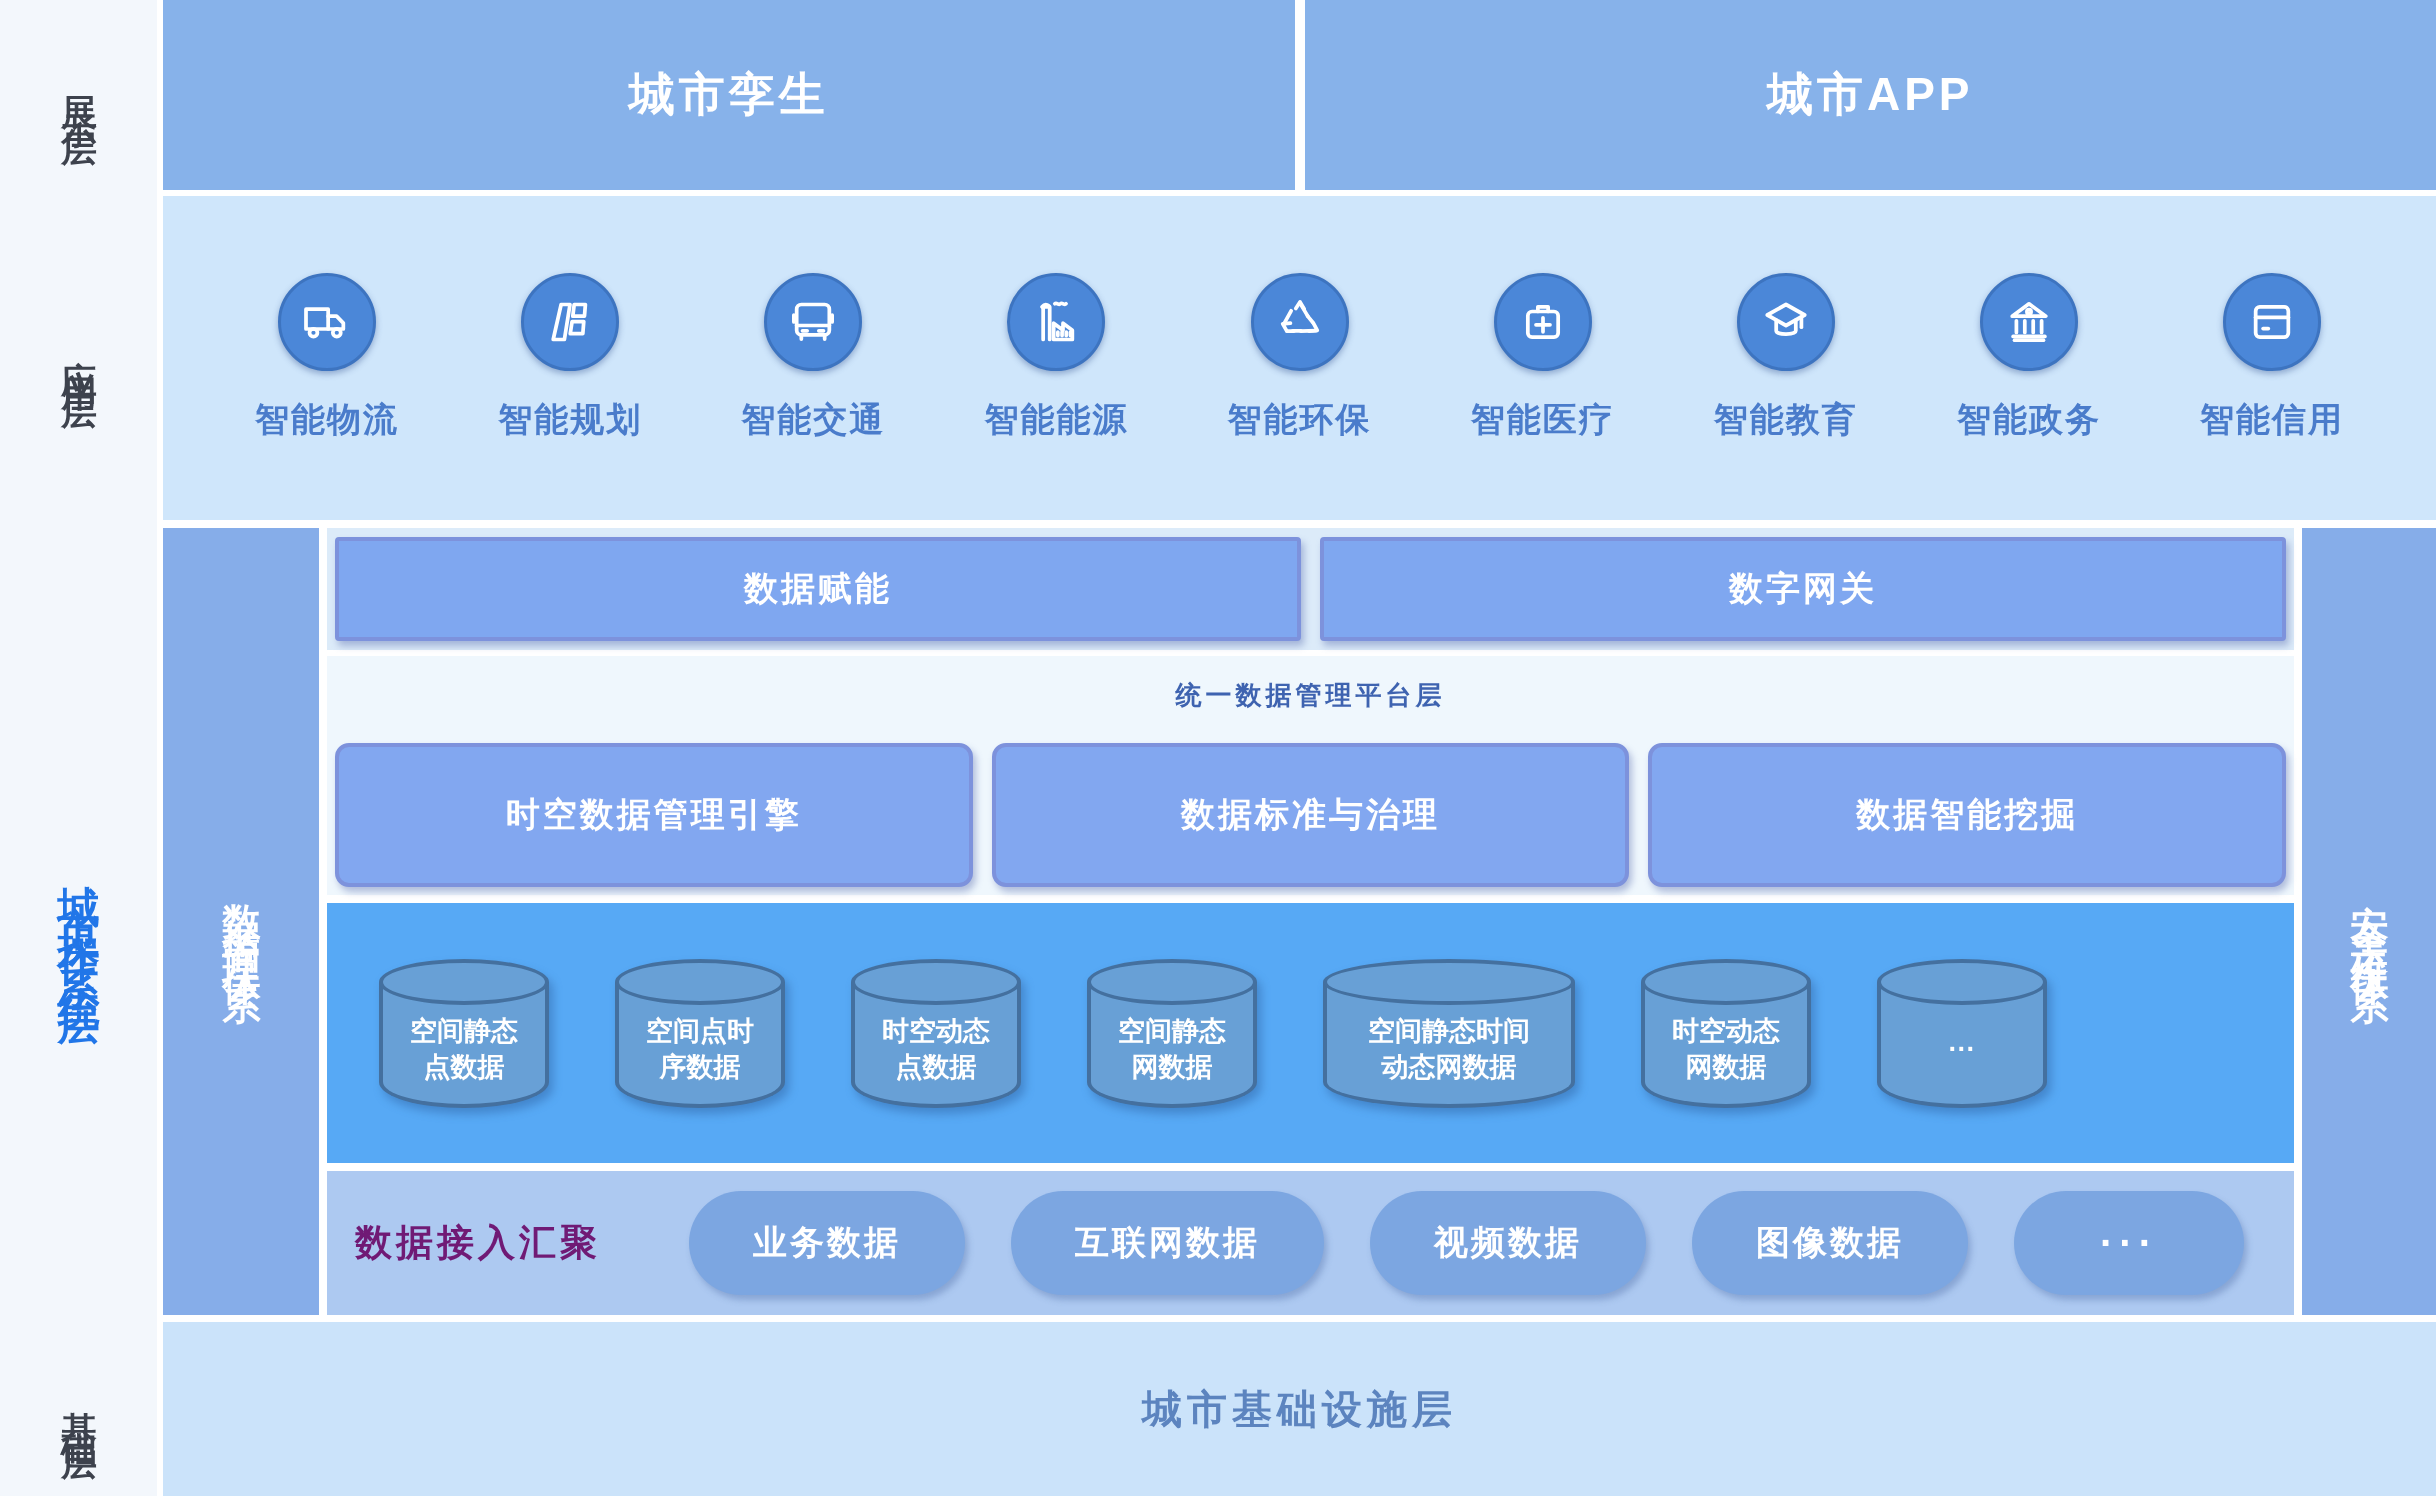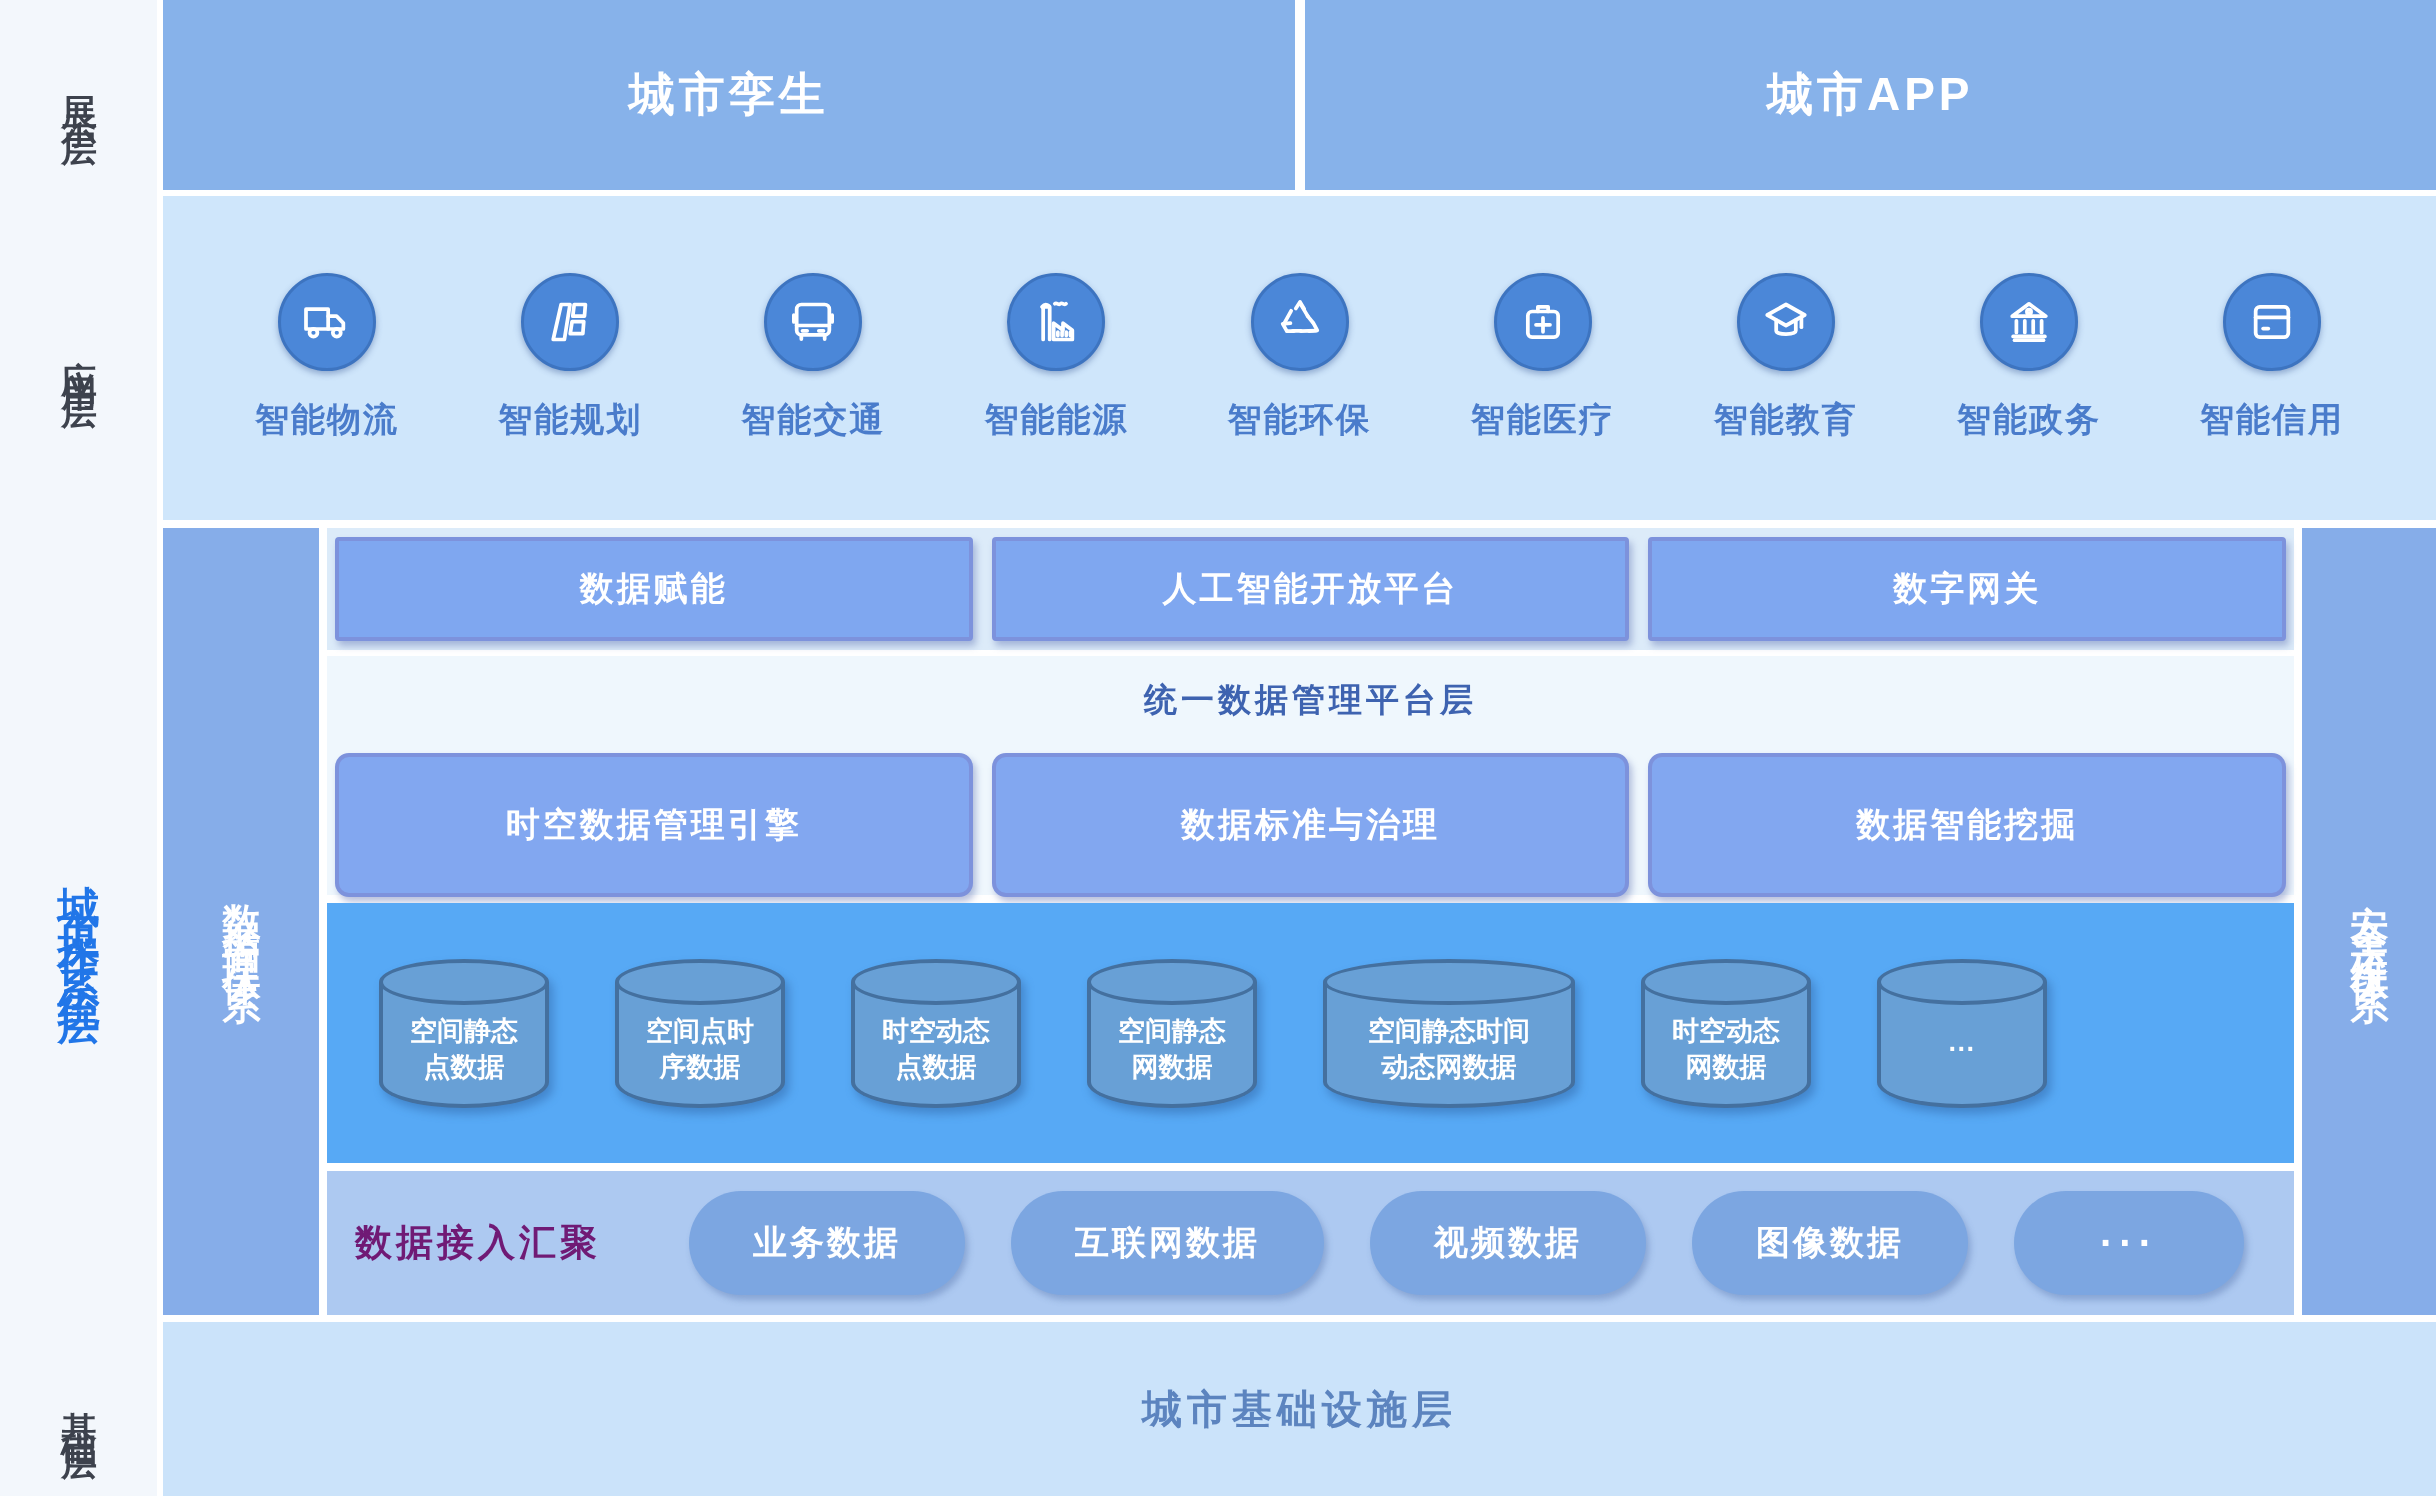--- a/index.html
+++ b/index.html
@@ -47,21 +47,21 @@
 
   .zone-a { height:122px; background:#dcebf9; padding:9px 8px 0 8px; display:flex; gap:19px; }
   .spacer-6 { height:6px; } .spacer-8 { height:8px; }
   .zone-b { height:239px; background:#eff7fd; }
   .zone-c { height:260px; background:#57a9f5; display:flex; align-items:center; padding-left:52px; gap:66px; }
   .zone-d { height:144px; background:#adc9f1; display:flex; align-items:center; padding:0 24px 0 28px; }
 
   .cap-box { flex:1; height:104px; background:#7fa7f0; border:4px solid #7d92dc; border-radius:4px;
              display:flex; align-items:center; justify-content:center; color:#ffffff; font-size:34px;
              font-weight:700; letter-spacing:3px; box-shadow:3px 5px 7px rgba(80,100,170,.4); }
-  .platform-title { padding-top:22px; text-align:center; font-size:33px; font-weight:800;
+  .platform-title { padding-top:22px; text-align:center; font-size:26px; font-weight:800;
                     color:#3e63b0; letter-spacing:4px; }
   .plat-row { display:flex; gap:19px; padding:12px 8px; margin-top:18px;justify-content:space-between; }
   .plat-box { flex:1; height:144px; background:#82a7f0; border:4px solid #7d92dc; border-radius:14px;
               display:flex; align-items:center; justify-content:center; color:#ffffff; font-size:34px;
               font-weight:700; letter-spacing:3px; box-shadow:3px 5px 7px rgba(80,100,170,.4); }
 
   .cyl { width:170px; filter:drop-shadow(4px 6px 5px rgba(30,70,130,.35)); }
   .cyl.wide { width:252px; }
   .cyl-top { height:46px; border-radius:50%; background:#68a0d6; border:4px solid #44709f;
              position:relative; z-index:2; }
@@ -225,21 +225,20 @@
   <div class="band middle">
 
     <div class="side-bar bar-left">
       <span class="v-text">数据管理体系</span>
     </div>
 
     <div class="os-content">
 
       <div class="zone-a">
         <div class="cap-box">数据赋能</div>
-        <div class="cap-box">人工智能开放平台</div>
         <div class="cap-box">数字网关</div>
       </div>
 
       <div class="spacer-6"></div>
 
       <div class="zone-b">
         <div class="platform-title">统一数据管理平台层</div>
         <div class="plat-row">
           <div class="plat-box">时空数据管理引擎</div>
           <div class="plat-box">数据标准与治理</div>

